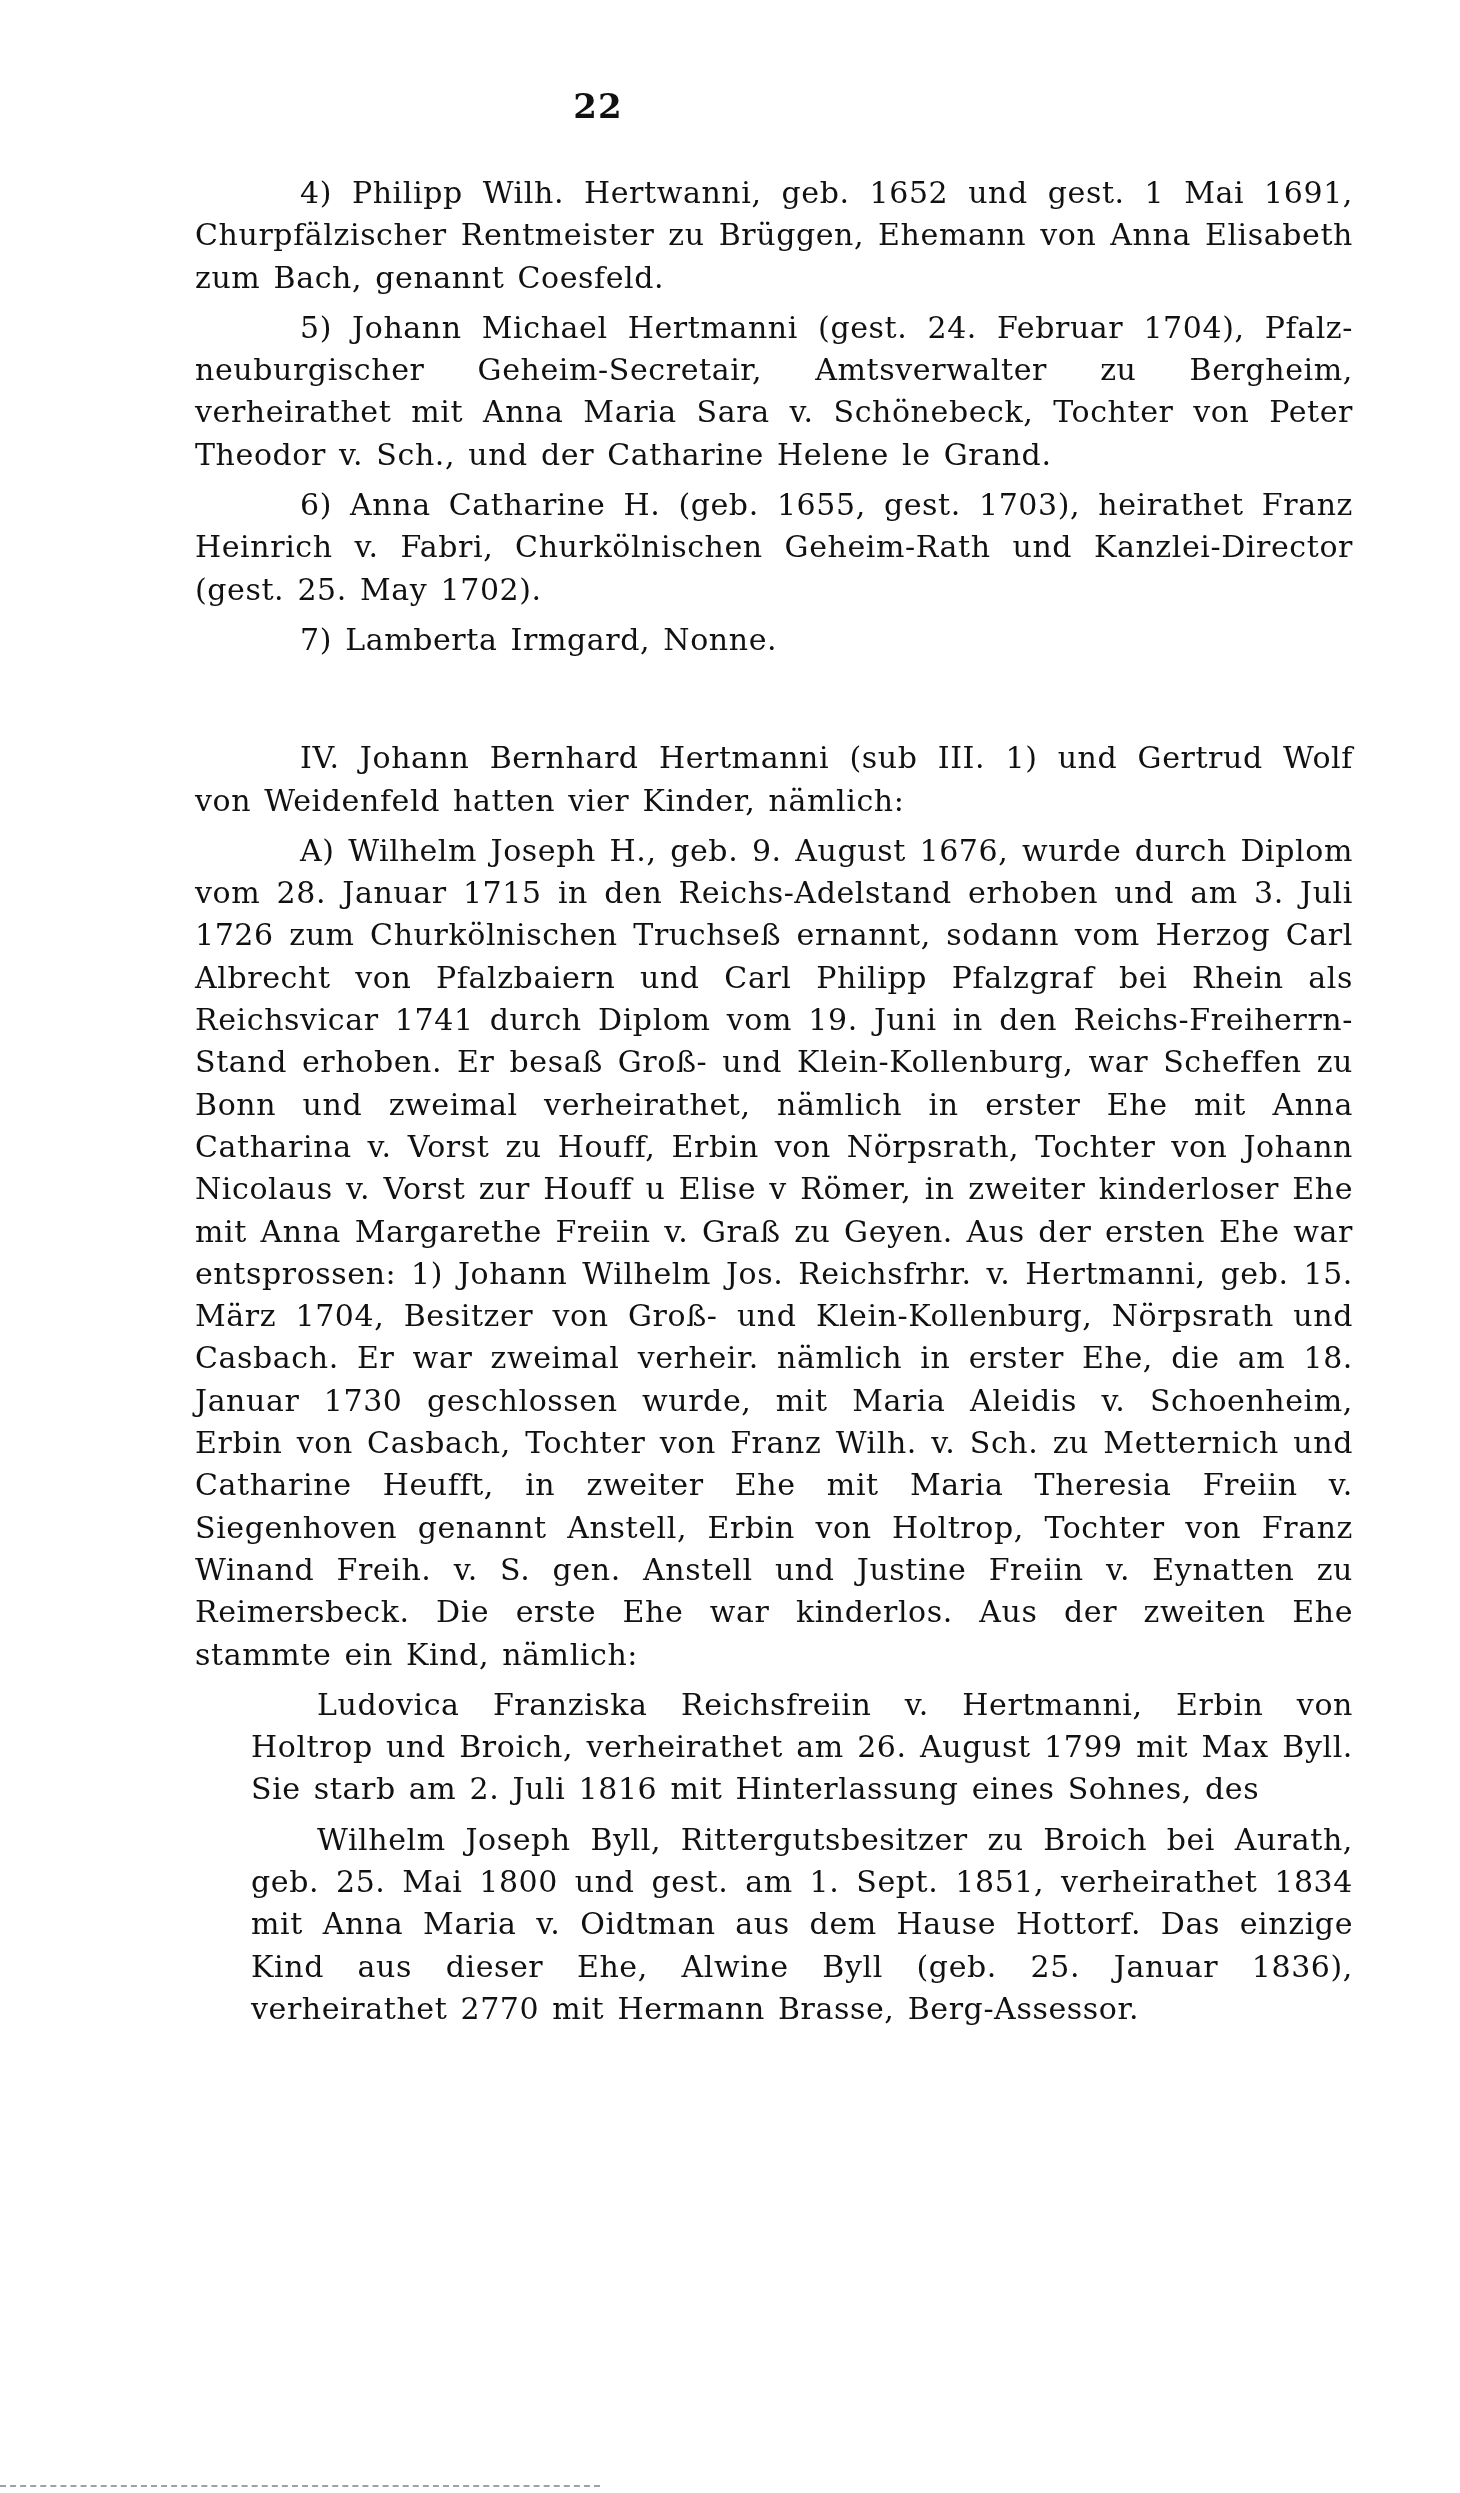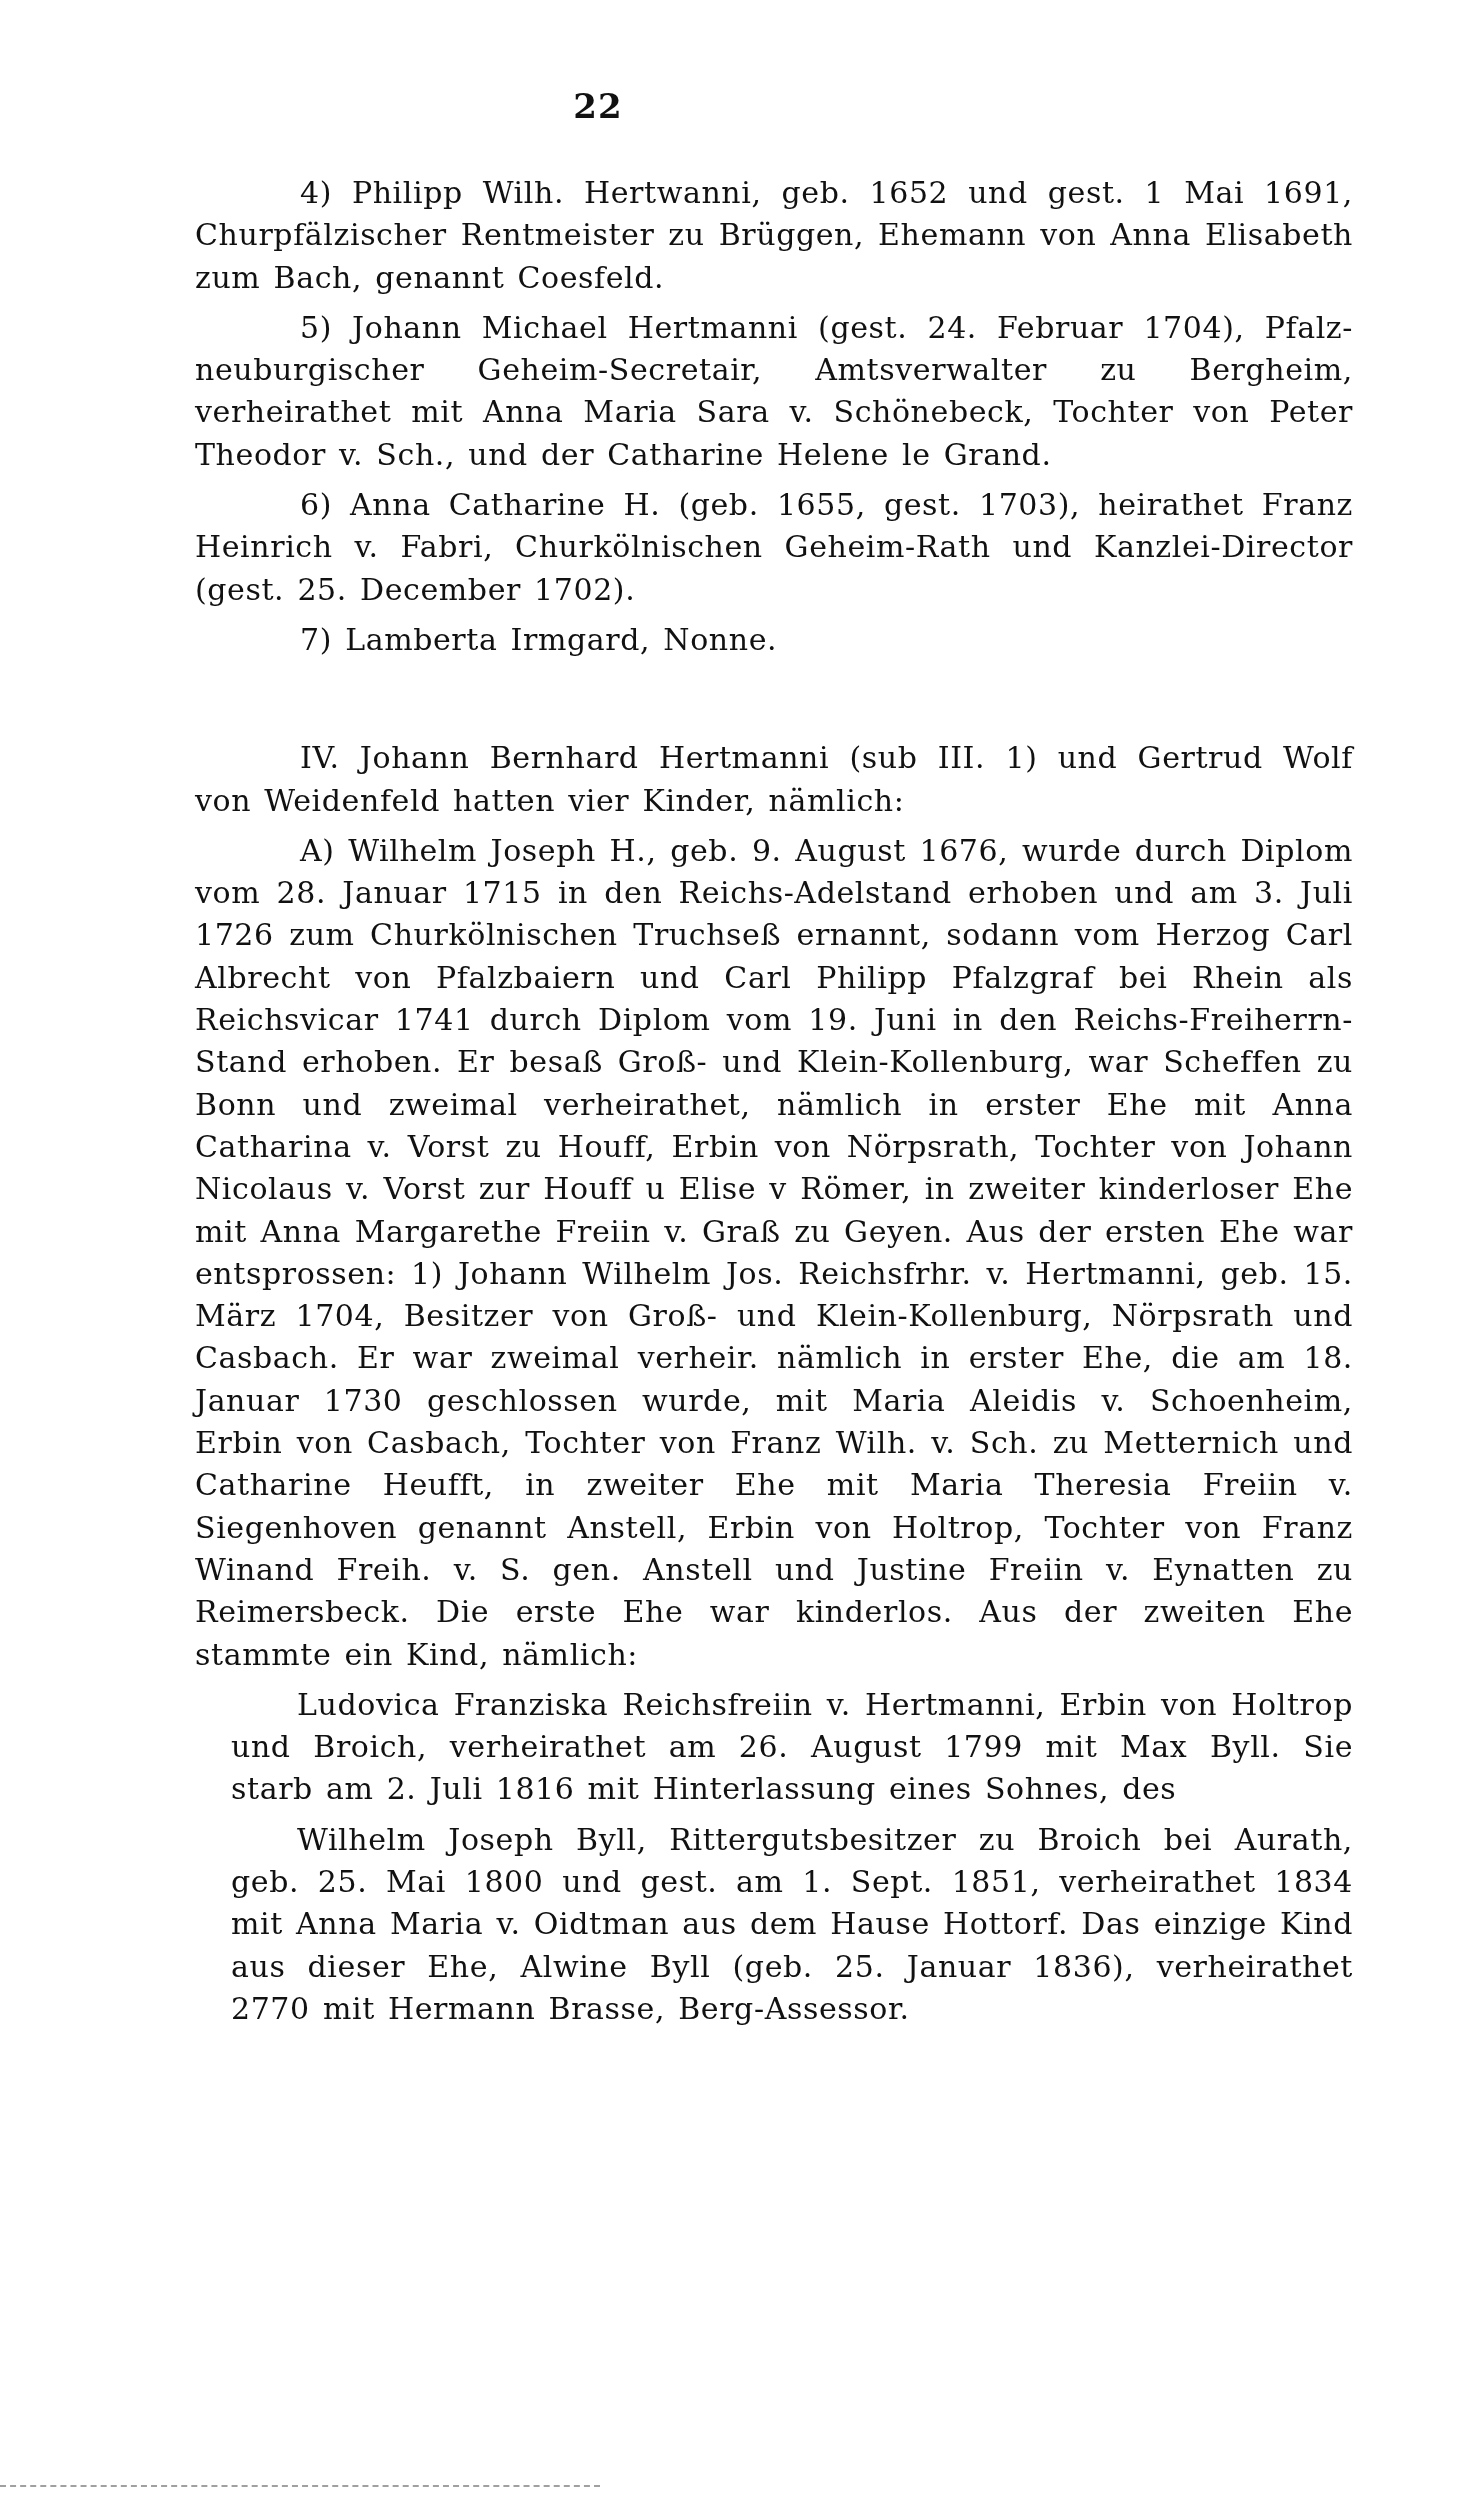--- a/index.html
+++ b/index.html
@@ -32,42 +32,42 @@
       line-height: 42.3px;
       text-align: justify;
       text-align-last: left;
       margin: 0 0 8px 0;
       letter-spacing: 0.6px;
       word-spacing: 3px;
     }
     .para.indent { text-indent: 105px; }
     .para.gap-before { margin-top: 76px; }
     .para.sub {
-      margin-left: 36px;
+      margin-left: 56px;
       text-indent: 66px;
     }
     .footer-marks {
       position: absolute;
       left: 0;
       bottom: 6px;
       width: 600px;
       height: 4px;
       border-bottom: 2px dashed #444;
       opacity: 0.5;
     }
   </style>
 </head>
 <body>
 
 <div class="page-number">22</div>
 
 <div class="content">
   <p class="para indent">4) Philipp Wilh. Hertwanni, geb. 1652 und gest. 1 Mai 1691, Churpfälzischer Rentmeister zu Brüggen, Ehemann von Anna Elisabeth zum Bach, genannt Coesfeld.</p>
   <p class="para indent">5) Johann Michael Hertmanni (gest. 24. Februar 1704), Pfalz-neuburgischer Geheim-Secretair, Amtsverwalter zu Bergheim, verheirathet mit Anna Maria Sara v. Schönebeck, Tochter von Peter Theodor v. Sch., und der Catharine Helene le Grand.</p>
-  <p class="para indent">6) Anna Catharine H. (geb. 1655, gest. 1703), heirathet Franz Heinrich v. Fabri, Churkölnischen Geheim-Rath und Kanzlei-Director (gest. 25. December 1702).</p>
+  <p class="para indent">6) Anna Catharine H. (geb. 1655, gest. 1703), heirathet Franz Heinrich v. Fabri, Churkölnischen Geheim-Rath und Kanzlei-Director (gest. 25. May 1702).</p>
   <p class="para indent">7) Lamberta Irmgard, Nonne.</p>
   <p class="para indent gap-before">IV. Johann Bernhard Hertmanni (sub III. 1) und Gertrud Wolf von Weidenfeld hatten vier Kinder, nämlich:</p>
   <p class="para indent">A) Wilhelm Joseph H., geb. 9. August 1676, wurde durch Diplom vom 28. Januar 1715 in den Reichs-Adelstand erhoben und am 3. Juli 1726 zum Churkölnischen Truchseß ernannt, sodann vom Herzog Carl Albrecht von Pfalzbaiern und Carl Philipp Pfalzgraf bei Rhein als Reichsvicar 1741 durch Diplom vom 19. Juni in den Reichs-Freiherrn-Stand erhoben. Er besaß Groß- und Klein-Kollenburg, war Scheffen zu Bonn und zweimal verheirathet, nämlich in erster Ehe mit Anna Catharina v. Vorst zu Houff, Erbin von Nörpsrath, Tochter von Johann Nicolaus v. Vorst zur Houff u Elise v Römer, in zweiter kinderloser Ehe mit Anna Margarethe Freiin v. Graß zu Geyen. Aus der ersten Ehe war entsprossen: 1) Johann Wilhelm Jos. Reichsfrhr. v. Hertmanni, geb. 15. März 1704, Besitzer von Groß- und Klein-Kollenburg, Nörpsrath und Casbach. Er war zweimal verheir. nämlich in erster Ehe, die am 18. Januar 1730 geschlossen wurde, mit Maria Aleidis v. Schoenheim, Erbin von Casbach, Tochter von Franz Wilh. v. Sch. zu Metternich und Catharine Heufft, in zweiter Ehe mit Maria Theresia Freiin v. Siegenhoven genannt Anstell, Erbin von Holtrop, Tochter von Franz Winand Freih. v. S. gen. Anstell und Justine Freiin v. Eynatten zu Reimersbeck. Die erste Ehe war kinderlos. Aus der zweiten Ehe stammte ein Kind, nämlich:</p>
   <p class="para sub">Ludovica Franziska Reichsfreiin v. Hertmanni, Erbin von Holtrop und Broich, verheirathet am 26. August 1799 mit Max Byll. Sie starb am 2. Juli 1816 mit Hinterlassung eines Sohnes, des</p>
   <p class="para sub">Wilhelm Joseph Byll, Rittergutsbesitzer zu Broich bei Aurath, geb. 25. Mai 1800 und gest. am 1. Sept. 1851, verheirathet 1834 mit Anna Maria v. Oidtman aus dem Hause Hottorf. Das einzige Kind aus dieser Ehe, Alwine Byll (geb. 25. Januar 1836), verheirathet 2770 mit Hermann Brasse, Berg-Assessor.</p>
 </div>
 
 <div class="footer-marks"></div>
 
 </body></html>

